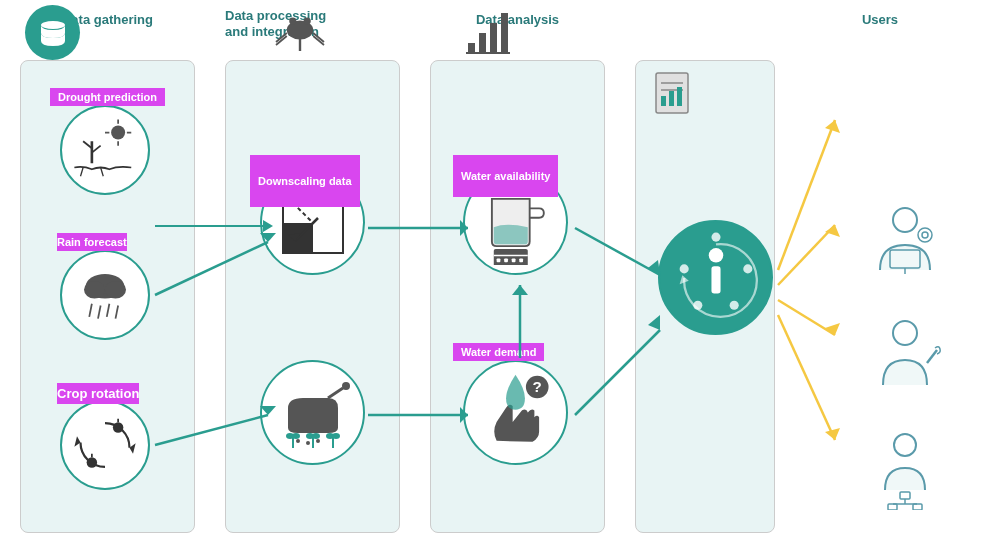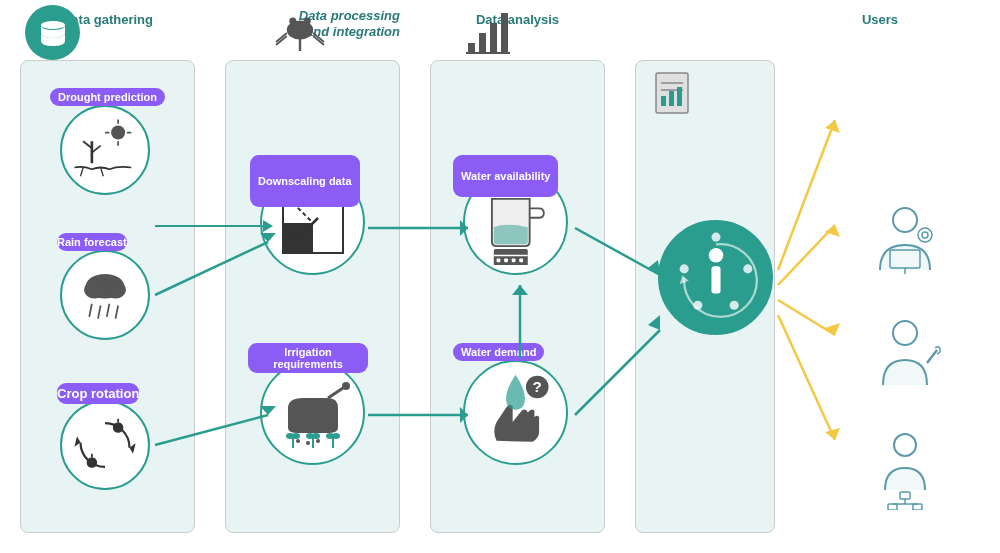--- a/index.html
+++ b/index.html
@@ -95,26 +95,26 @@
 
     .circle-lg {
       width: 115px;
       height: 115px;
       background: #2a9d8f;
     }
 
     
     .box-label {
       position: absolute;
-      background: #8b5cf6;
+      background: #d946ef;
       color: #fff;
       font-size: 12px;
       font-weight: bold;
       padding: 4px 10px;
-      border-radius: 9px;
+      border-radius: 0;
       text-align: center;
     }
 
     .arrow-line {
       background: #2a9d8f;
       height: 2.5px;
     }
 
     .arrow-head {
       width: 0;
@@ -131,21 +131,21 @@
 
   <div class="column col-data-gathering"></div>
   <div class="column col-data-processing"></div>
   <div class="column col-data-analysis"></div>
   <div class="column col-external"></div>
 
   <div class="col-header header-gathering" style="text-align:center; line-height:1.2;">
     <span>Data gathering</span>
   </div>
 
-  <div class="col-header header-processing" style="text-align:right; line-height:1.2; top:8px;font-style:italic;">
+  <div class="col-header header-processing" style="text-align:left; line-height:1.2; top:8px;">
     <span>Data processing</span><br>
     <span>and integration</span>
   </div>
 
   <div class="col-header header-analysis" style="text-align:center; line-height:1.2;">
     <span>Data analysis</span>
   </div>
 
 
   <div class="col-header header-users">
@@ -281,23 +281,20 @@
       <ellipse cx="17" cy="63" rx="4" ry="3" fill="#2a9d8f"></ellipse>
       <ellipse cx="23" cy="63" rx="4" ry="3" fill="#2a9d8f"></ellipse>
       <line x1="40" y1="75" x2="40" y2="65" stroke="#2a9d8f" stroke-width="2"></line>
       <ellipse cx="37" cy="63" rx="4" ry="3" fill="#2a9d8f"></ellipse>
       <ellipse cx="43" cy="63" rx="4" ry="3" fill="#2a9d8f"></ellipse>
       <line x1="60" y1="75" x2="60" y2="65" stroke="#2a9d8f" stroke-width="2"></line>
       <ellipse cx="57" cy="63" rx="4" ry="3" fill="#2a9d8f"></ellipse>
       <ellipse cx="63" cy="63" rx="4" ry="3" fill="#2a9d8f"></ellipse>
     </svg>
   </div>
-  <div class="box-label" style="left:248px; top:343px; font-size:11px; padding:3px 8px; text-align:center; width:120px;">
-    <span>Irrigation requirements</span>
-  </div>
 
   <div class="circle circle-md" style="left:463px; top:170px;">
     <svg width="85" height="85" viewBox="0 0 90 90" fill="none">
 
       <path d="M20 20 L20 65 Q20 70 25 70 L55 70 Q60 70 60 65 L60 20 Z" fill="#eee" stroke="#555" stroke-width="2"></path>
       <path d="M60 30 L70 30 Q75 30 75 35 Q75 40 70 40 L60 40" stroke="#555" stroke-width="2" fill="none"></path>
 
       <path d="M22 50 Q35 45 58 50 L58 65 Q58 68 55 68 L25 68 Q22 68 22 65 Z" fill="#2a9d8f" opacity="0.5"></path>
 
       <rect x="22" y="73" width="36" height="28" rx="2" fill="#555"></rect>

